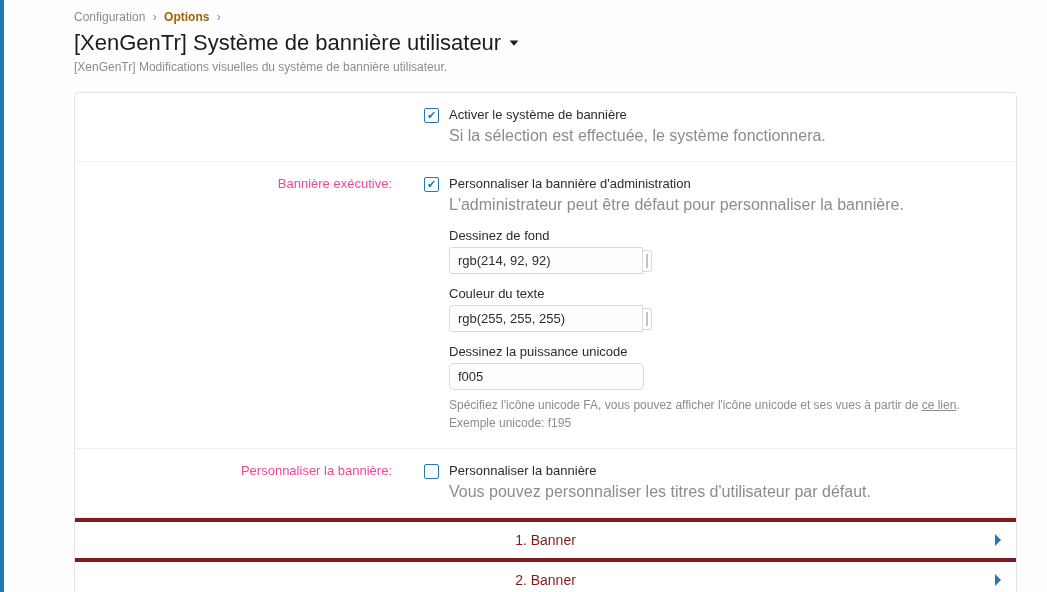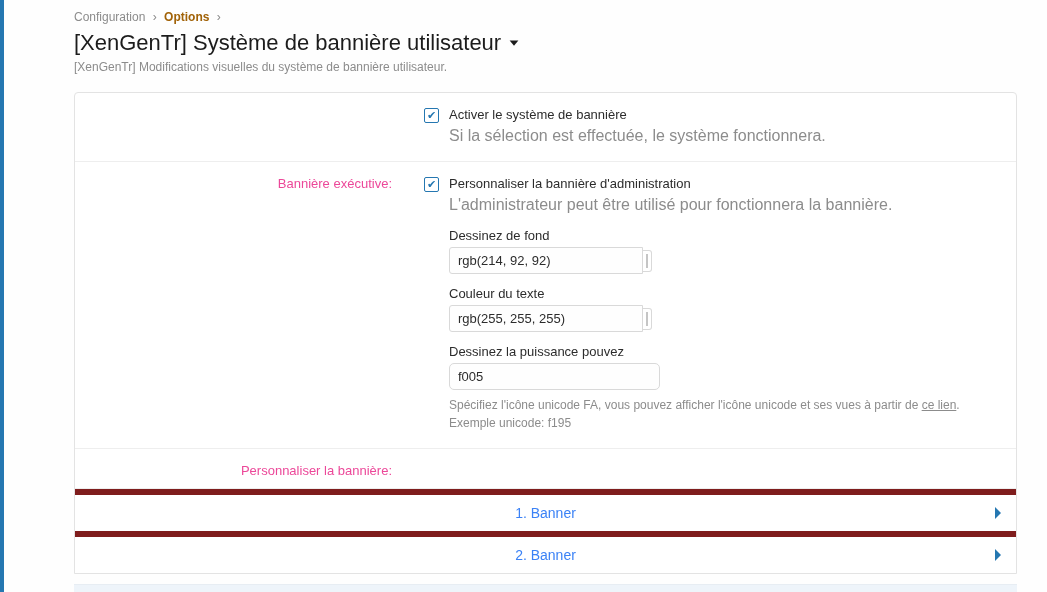--- a/index.html
+++ b/index.html
@@ -56,39 +56,39 @@
       flex: 1;
       border: 1px solid #d9d9d9;
       border-radius: 3px 0 0 3px;
       padding: 5px 8px;
       font-size: 13px;
       font-family: inherit;
       color: #2c2c2c;
       outline: none;
       background: #fefefe;
     }
-    .input-text.solo { border-radius: 5px; width: 211px; }
+    .input-text.solo { border-radius: 5px; width: 195px; }
     .swatch {
       width: 46px;
       border: 1px solid #d9d9d9;
       border-left: none;
       border-radius: 0 3px 3px 0;
       display: flex; align-items: center; justify-content: center;
       padding: 3px;
     }
     .swatch-inner { width: 100%; height: 14px; border: 1px solid #c5c5c5; }
 
     .banner-row {
       text-align: center;
       padding: 10px 14px;
-      color: #3b82f6;
+      color: #7f1d1d;
       font-size: 14px;
       position: relative;
       cursor: pointer;
-      border-top: 6px solid #7f1d1d;
+      border-top: 4px solid #7f1d1d;
     }
     .banner-row .chev {
       position: absolute; right: 14px; top: 50%; transform: translateY(-50%);
       color: #2577b1;
     }
     .banner-row .chev svg { width: 8px; height: 12px; display: block; }
 
     .footer-bar {
       margin-top: 10px;
       border-top: 1px solid #e7edf3;
@@ -133,51 +133,58 @@
       </div>
     </div>
 
     <div class="row">
       <div class="row-label">Bannière exécutive:</div>
       <div class="row-body">
         <div class="chk-line">
           <div class="chk checked"></div>
           <div class="chk-label">Personnaliser la bannière d'administration</div>
         </div>
-        <div class="chk-desc">L'administrateur peut être utilisé pour fonctionnera la bannière.</div>
+        <div class="chk-desc">L'administrateur peut être défaut pour personnaliser la bannière.</div>
 
         <div class="sub-group">
           <div class="field-label">Dessinez de fond</div>
           <div class="input-wrap">
             <input class="input-text" value="rgb(214, 92, 92)" style="">
             <div class="swatch">
               <div class="swatch-inner" style="background:#d65c5c"></div>
             </div>
           </div>
 
           <div class="field-label">Couleur du texte</div>
           <div class="input-wrap">
             <input class="input-text" value="rgb(255, 255, 255)" style="">
             <div class="swatch">
               <div class="swatch-inner" style="background:#ffffff"></div>
             </div>
           </div>
 
-          <div class="field-label">Dessinez la puissance pouvez</div>
+          <div class="field-label">Dessinez la puissance unicode</div>
           <input class="input-text solo" value="f005" style="">
           <div class="field-hint">
             <span>Spécifiez l'icône unicode FA, vous pouvez afficher l'icône unicode et ses vues à partir de </span><a href="#">ce lien</a><span>.</span><br>
             <span>Exemple unicode: f195</span>
           </div>
         </div>
       </div>
     </div>
 
     <div class="row">
       <div class="row-label">Personnaliser la bannière:</div>
+      <div class="row-body">
+        <div class="chk-line">
+          <div class="chk"></div>
+          <div class="chk-label">Personnaliser la bannière</div>
+        </div>
+        <div class="chk-desc">Vous pouvez personnaliser les titres d'utilisateur par défaut.</div>
+      </div>
     </div>
 
     <div class="banner-row">
       <span>1. Banner</span>
       <span class="chev">
         <svg viewBox="0 0 8 12">
             <path fill="#2577b1" d="M1 0l6 6-6 6z"></path>
           </svg>
       </span>
     </div>

